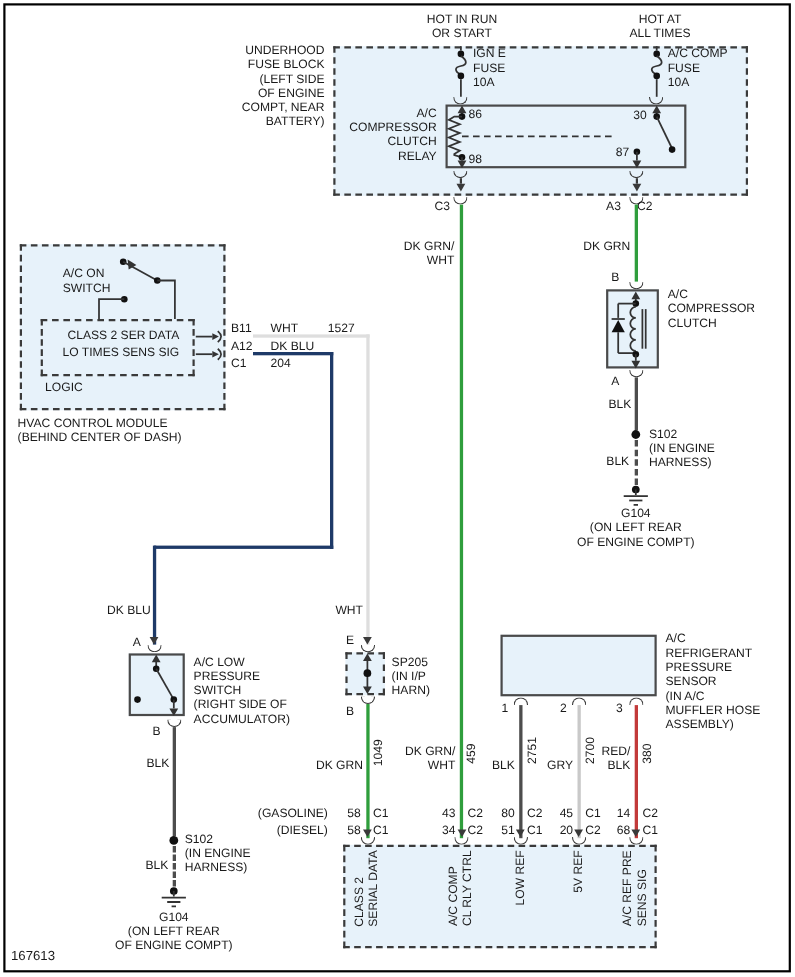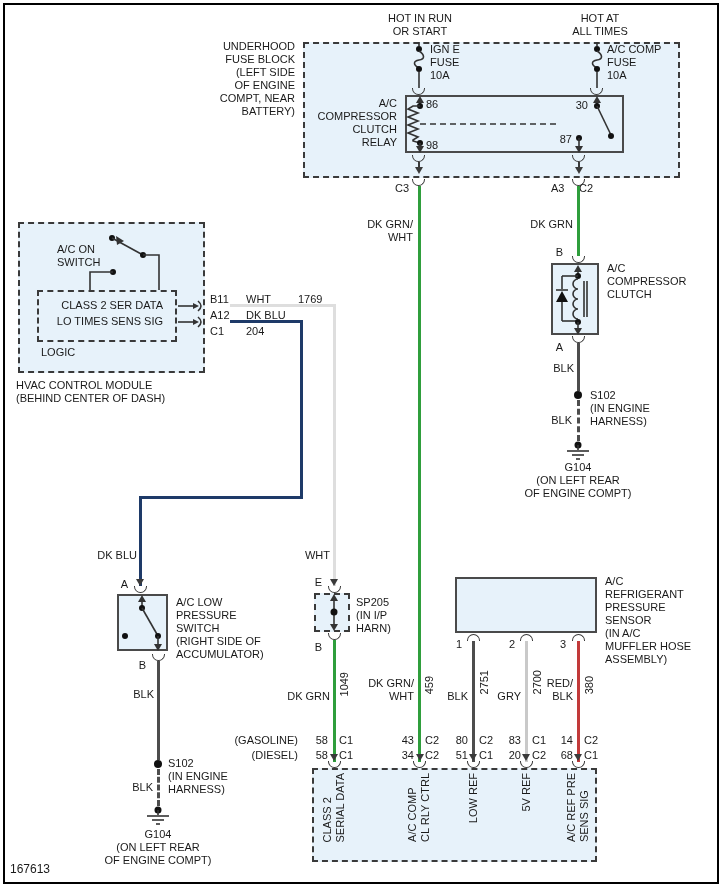--- a/index.html
+++ b/index.html
@@ -191,21 +191,21 @@
   </svg>
   <svg style="left:178px;top:316px" width="26" height="12" stroke="#333" stroke-width="1.6" fill="none">
     <line x1="0" y1="6" x2="15" y2="6"></line>
       <polygon points="15,3 15,9 21,6" fill="#333" stroke="none"></polygon>
     <path d="M20,1 Q26,6 20,11"></path>
   </svg>
   <div class="lbl" style="left:210px;top:293px">B11</div>
   <div class="lbl" style="left:210px;top:309px">A12</div>
   <div class="lbl u" style="left:210px;top:325px">C1</div>
   <div class="lbl" style="left:246px;top:293px">WHT</div>
-  <div class="lbl" style="left:298px;top:293px">1769</div>
+  <div class="lbl" style="left:298px;top:293px">1527</div>
   <div class="lbl" style="left:246px;top:309px">DK BLU</div>
   <div class="lbl" style="left:246px;top:325px">204</div>
   <div class="lbl" style="left:16px;top:379px">HVAC CONTROL MODULE</div>
   <div class="lbl" style="left:16px;top:392px">(BEHIND CENTER OF DASH)</div>
 
   <div class="wh whitew" style="left:230px;top:304px;width:106px"></div>
   <div class="wv whitew" style="left:333px;top:304px;height:282px"></div>
 
   <div class="wh navy" style="left:230px;top:320px;width:73px"></div>
   <div class="wv navy" style="left:300px;top:320px;height:179px"></div>
@@ -304,21 +304,21 @@
 
   <div class="lbl tr" style="left:226px;top:734px;width:72px">(GASOLINE)</div>
   <div class="lbl tr" style="left:226px;top:749px;width:72px">(DIESEL)</div>
 
   <div class="lbl tr" style="left:304px;top:734px;width:24px">58</div>
   <div class="lbl u" style="left:339px;top:734px">C1</div>
   <div class="lbl tr" style="left:390px;top:734px;width:24px">43</div>
   <div class="lbl u" style="left:425px;top:734px">C2</div>
   <div class="lbl tr" style="left:444px;top:734px;width:24px">80</div>
   <div class="lbl u" style="left:479px;top:734px">C2</div>
-  <div class="lbl tr" style="left:497px;top:734px;width:24px">83</div>
+  <div class="lbl tr" style="left:497px;top:734px;width:24px">45</div>
   <div class="lbl u" style="left:532px;top:734px">C1</div>
   <div class="lbl tr" style="left:549px;top:734px;width:24px">14</div>
   <div class="lbl u" style="left:584px;top:734px">C2</div>
 
   <div class="lbl tr" style="left:304px;top:749px;width:24px">58</div>
   <div class="lbl u" style="left:339px;top:749px">C1</div>
   <div class="lbl tr" style="left:390px;top:749px;width:24px">34</div>
   <div class="lbl u" style="left:425px;top:749px">C2</div>
   <div class="lbl tr" style="left:444px;top:749px;width:24px">51</div>
   <div class="lbl u" style="left:479px;top:749px">C1</div>

